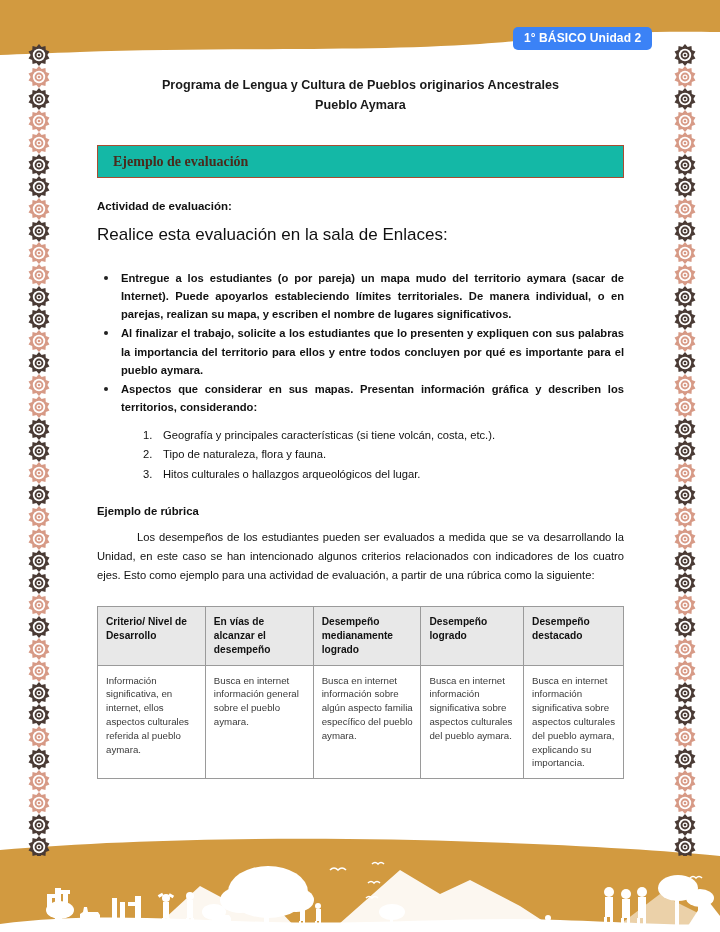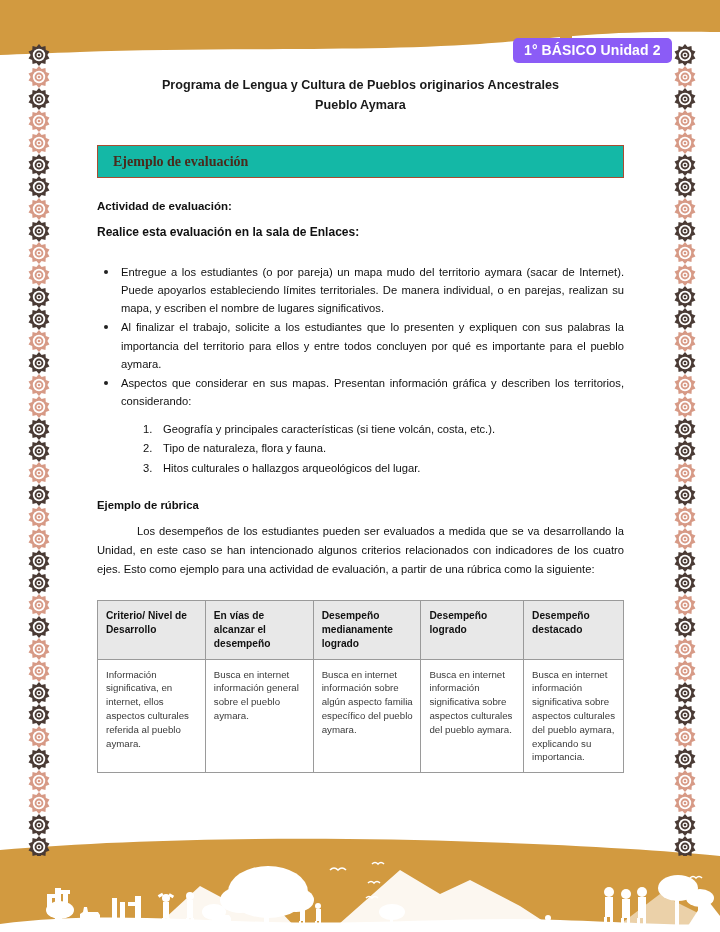--- a/index.html
+++ b/index.html
@@ -45,24 +45,24 @@
     bottom: 0; left: 0;
     width: 720px; height: 96px;
     z-index: 1;
     overflow: hidden;
   }
   .bottom-art svg { display: block; }
 
   
   .unit-badge {
     position: absolute;
-    top: 38px; left: 513px;
-    background: #8b5cf6;
+    top: 27px; left: 513px;
+    background: #3b82f6;
     color: #ffffff;
-    font-size: 14px;
+    font-size: 12px;
     font-weight: bold;
     padding: 4px 11px 5px 11px;
     border-radius: 5px;
     letter-spacing: .1px;
     z-index: 4;
     white-space: nowrap;
   }
 
   
   .page {
@@ -98,27 +98,26 @@
     color: #4a2a1c;
   }
 
   .sub-head {
     font-size: 11.5px;
     font-weight: bold;
     color: #111;
     margin-bottom: 13px;
   }
   .lead-line {
-    font-size: 12px;
+    font-size: 17px;
     color: #111;
     margin-bottom: 24px;
-    font-weight: bold;
-  }
-
-  ul.bullets { list-style: none; margin: 8px 0 10px 0; padding: 0; }
+  }
+
+  ul.bullets { list-style: none; margin: 8px 0 10px 0; padding: 0; font-weight: bold; }
   ul.bullets > li {
     position: relative;
     padding-left: 24px;
     font-size: 11.2px;
     line-height: 1.62;
     color: #111;
     text-align: justify;
     margin-bottom: 1px;
   }
   ul.bullets > li::before {

